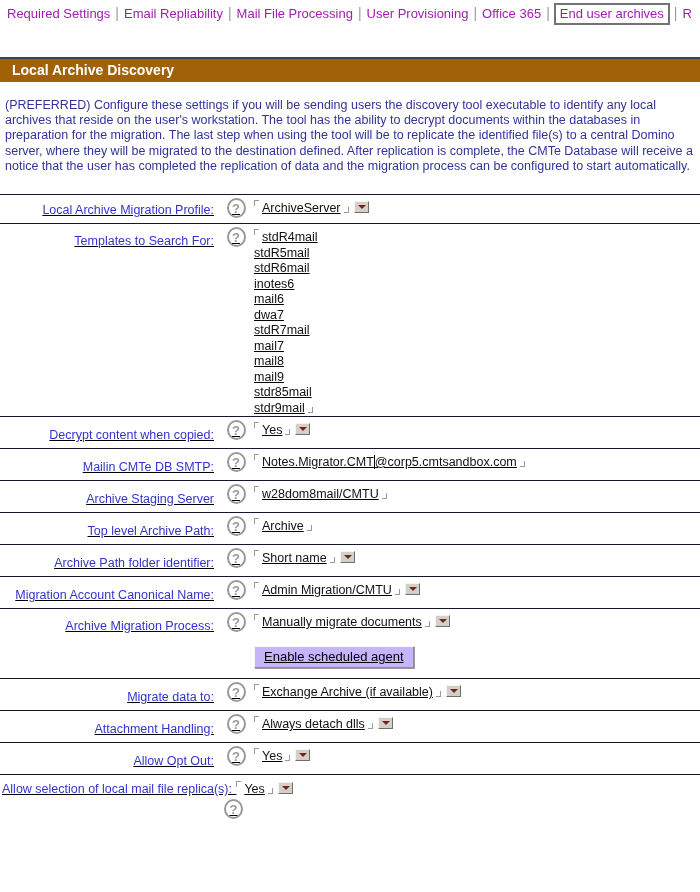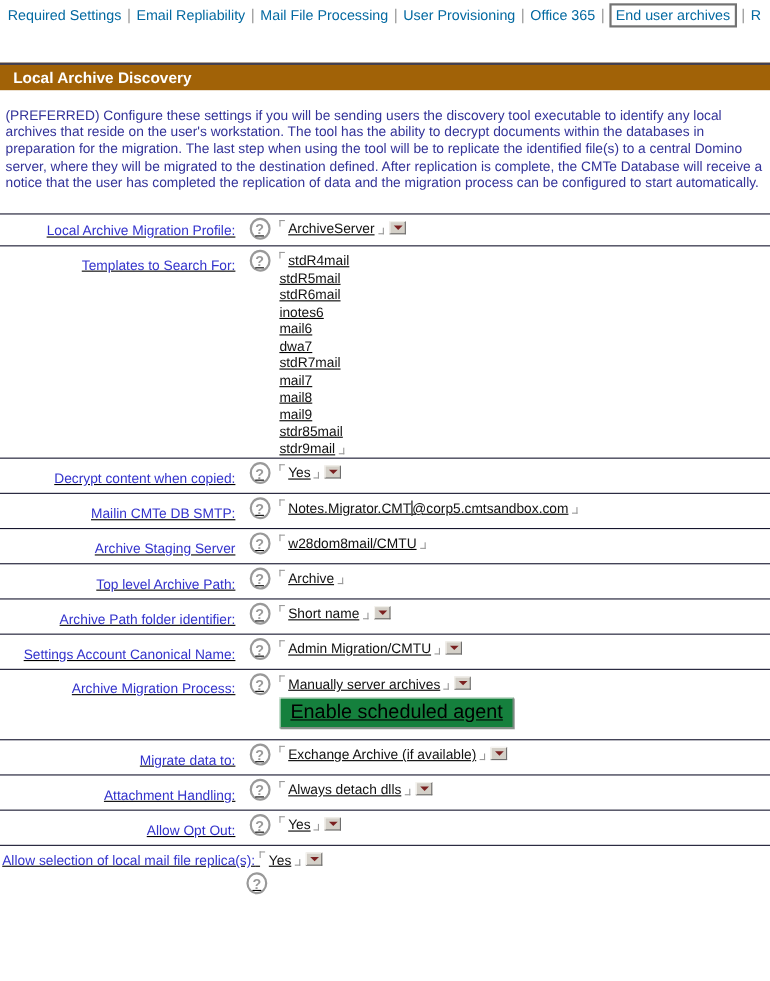--- a/index.html
+++ b/index.html
@@ -12,21 +12,21 @@
   }
 
   
   .tabbar {
     padding:3px 0 0 6px;
     height:27px;
     font-size:13px;
     color:#262666;
     white-space:nowrap;
   }
-  .tab { color:#0369a1; display:inline-block; padding:2px 1px; }
+  .tab { color:#a21caf; display:inline-block; padding:2px 1px; }
   .tab-sep { color:#9a9a9a; padding:0 4px; font-size:14px; }
   .tab-hl {
     display:inline-block;
     border:2px solid #737373;
     padding:1px 4px 2px 4px;
   }
   .tab-hl .tab { padding:0; }
 
   
   .headerbar {
@@ -127,29 +127,29 @@
     border-right:4px solid transparent;
     border-top:4px solid #7a2020;
   }
 
   
   .caret { display:inline-block; width:1px; height:14px; background:#000; vertical-align:-3px; }
 
   
   .btn {
     display:block;
-    background:#15803d;
+    background:#c4b5fd;
     border:1px solid;
     border-color:#fafaf8 #8f8f8f #8f8f8f #fafaf8;
     box-shadow:1px 1px 0 #9c9c9c;
     color:#000000;
     font-family:"Liberation Sans", sans-serif;
-    font-size:18px;
+    font-size:13px;
     padding:2px 9px 3px 9px;
-    margin:4px 0 10px 0;
+    margin:16px 0 10px 0;
     cursor:pointer;
   }
 
   
   .fullrow { display:block; padding-top:4px; }
   .fullrow .inline-label { color:#3333cc; font-size:12.5px; padding-left:2px; }
   .fullrow .inline-val { font-size:12.5px; color:#111; }
   .fullrow .help-line { margin:2px 0 0 224px; }
 </style>
 </head>
@@ -242,37 +242,37 @@
     <div class="lbl">Archive Path folder identifier:</div>
     <div class="helpcol">
         <div class="help-icon">?</div>
       </div>
     <div class="val">
       <span class="fo"></span><span>Short name</span><span class="fc"></span><span class="dd"></span>
     </div>
   </div>
 
   <div class="frow">
-    <div class="lbl">Settings Account Canonical Name:</div>
+    <div class="lbl">Migration Account Canonical Name:</div>
     <div class="helpcol">
         <div class="help-icon">?</div>
       </div>
     <div class="val">
       <span class="fo"></span><span>Admin Migration/CMTU</span><span class="fc"></span><span class="dd"></span>
     </div>
   </div>
 
   <div class="frow">
     <div class="lbl top">Archive Migration Process:</div>
     <div class="helpcol">
         <div class="help-icon">?</div>
       </div>
     <div class="val">
       <div>
-        <span class="fo"></span><span>Manually server archives</span><span class="fc"></span><span class="dd"></span>
+        <span class="fo"></span><span>Manually migrate documents</span><span class="fc"></span><span class="dd"></span>
       </div>
       <button class="btn">Enable scheduled agent</button>
     </div>
   </div>
 
   <div class="frow">
     <div class="lbl">Migrate data to:</div>
     <div class="helpcol">
         <div class="help-icon">?</div>
       </div>

